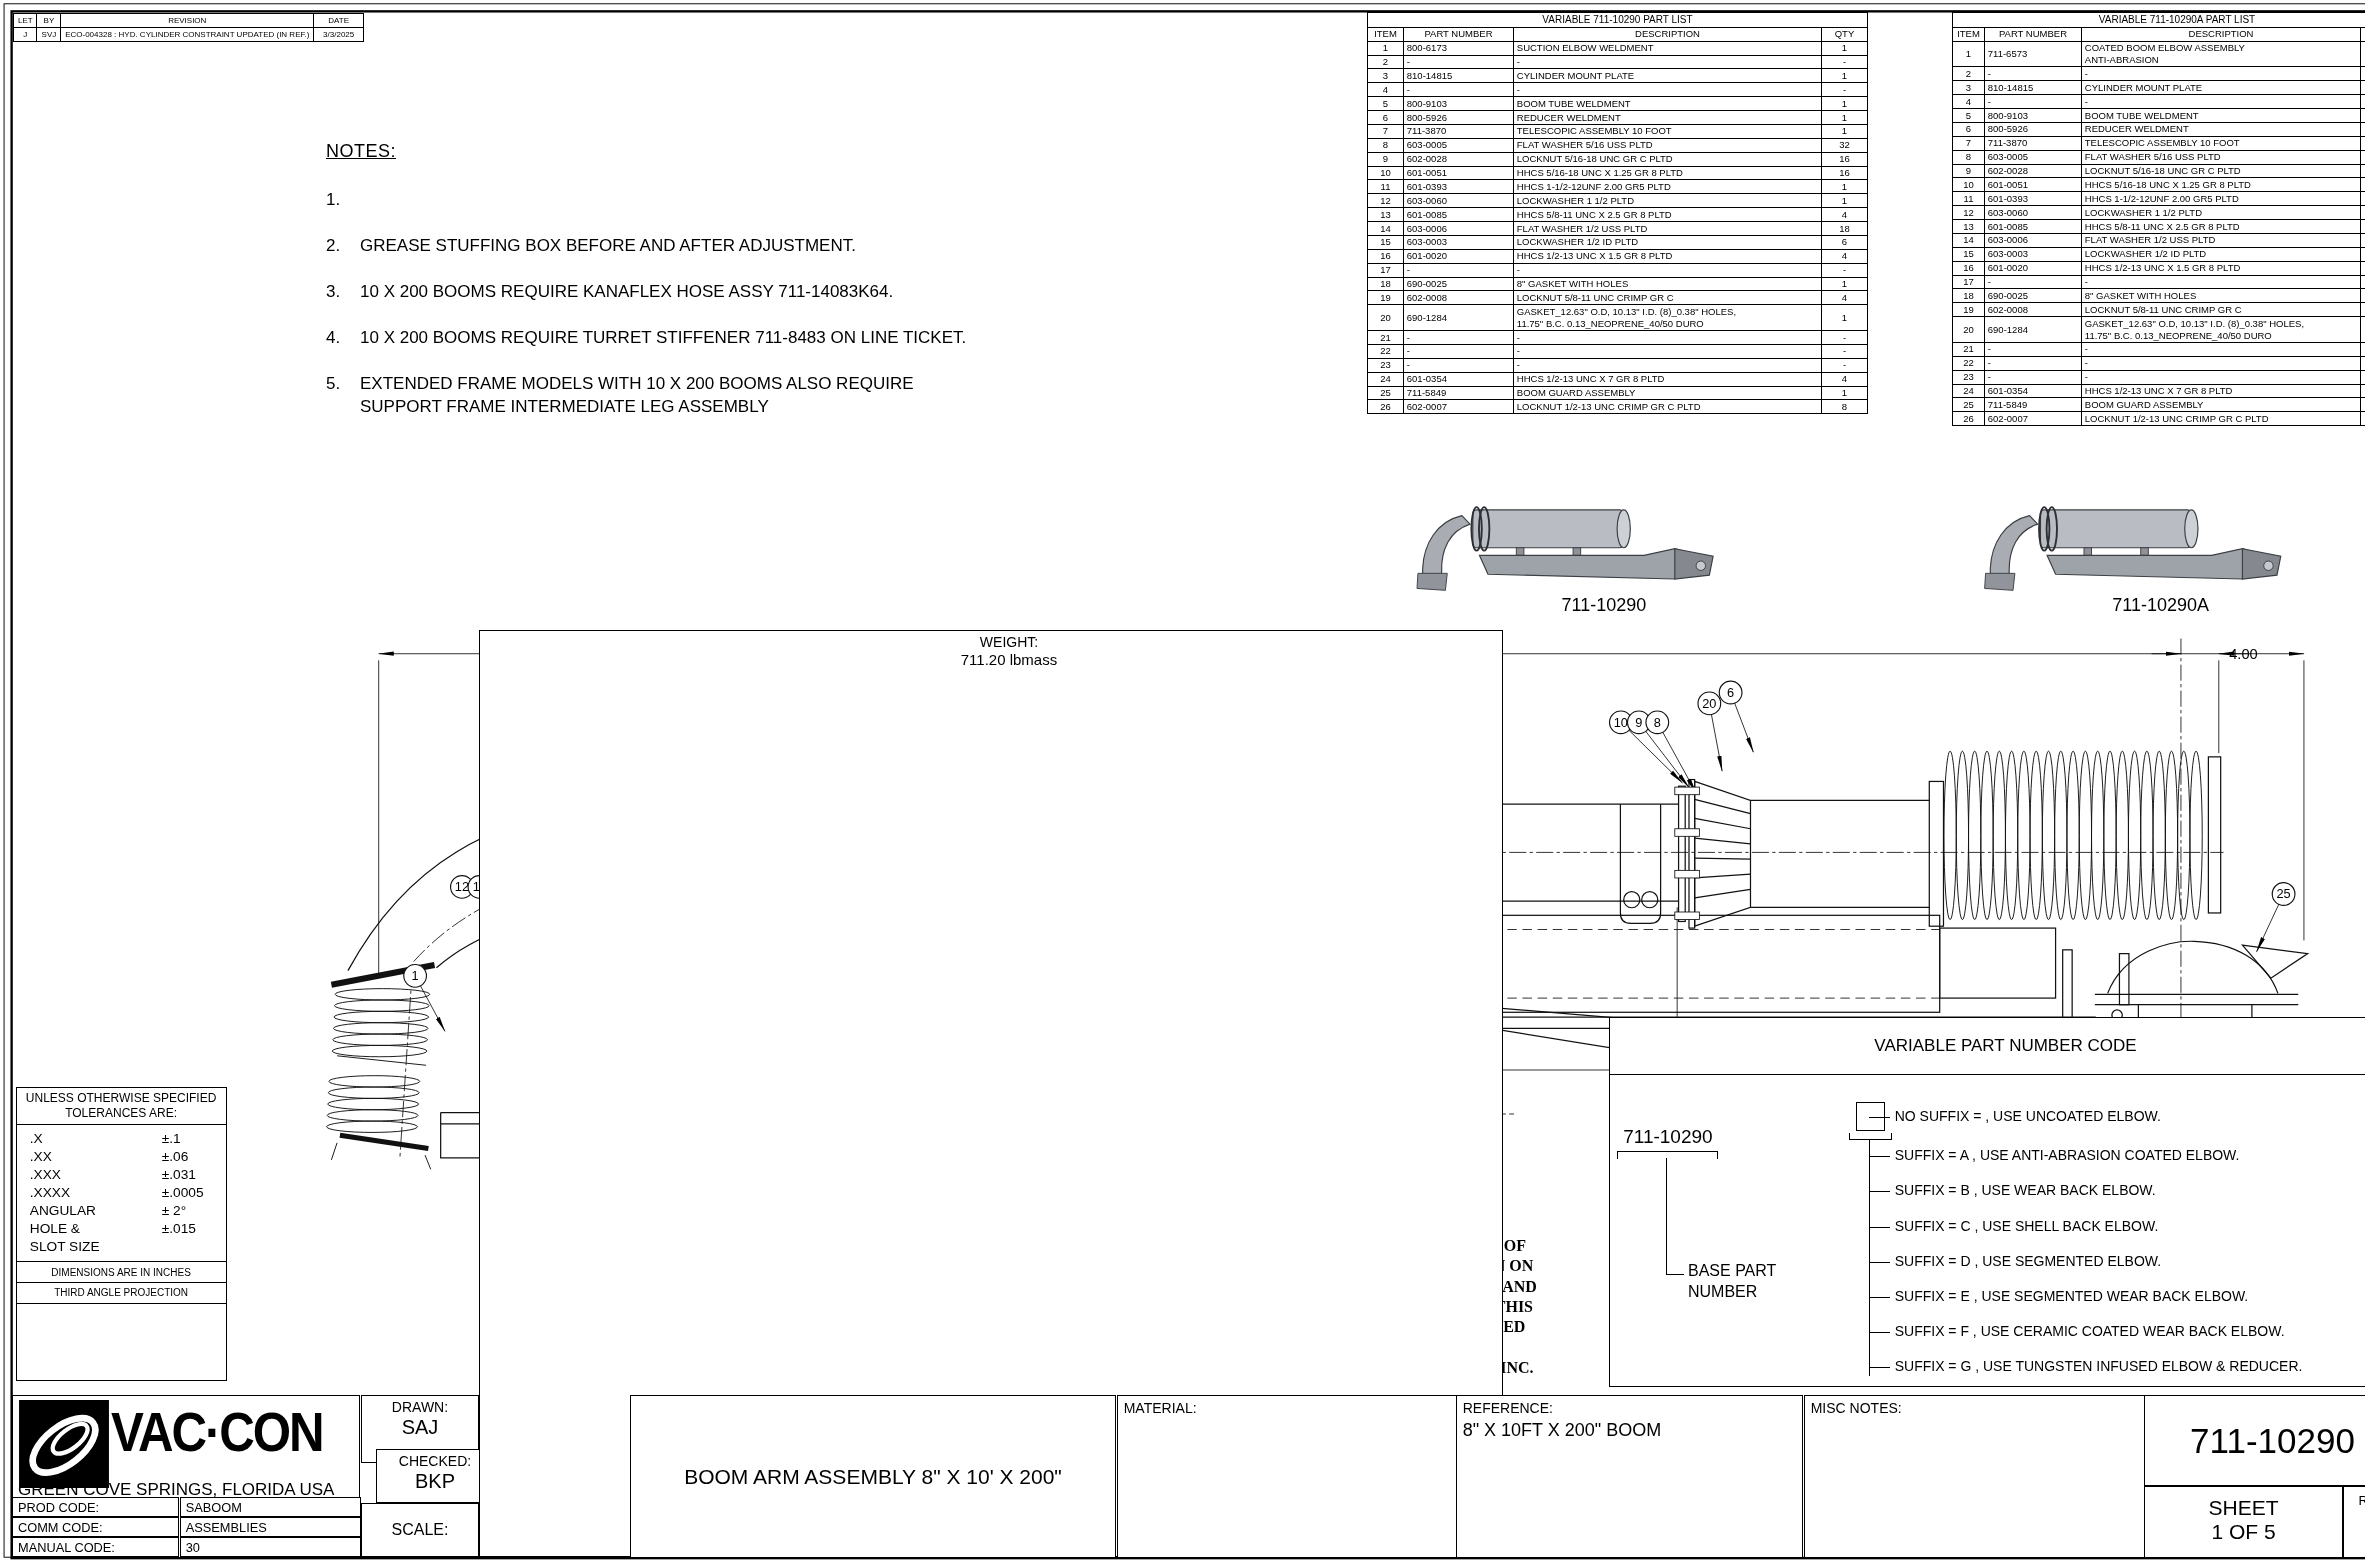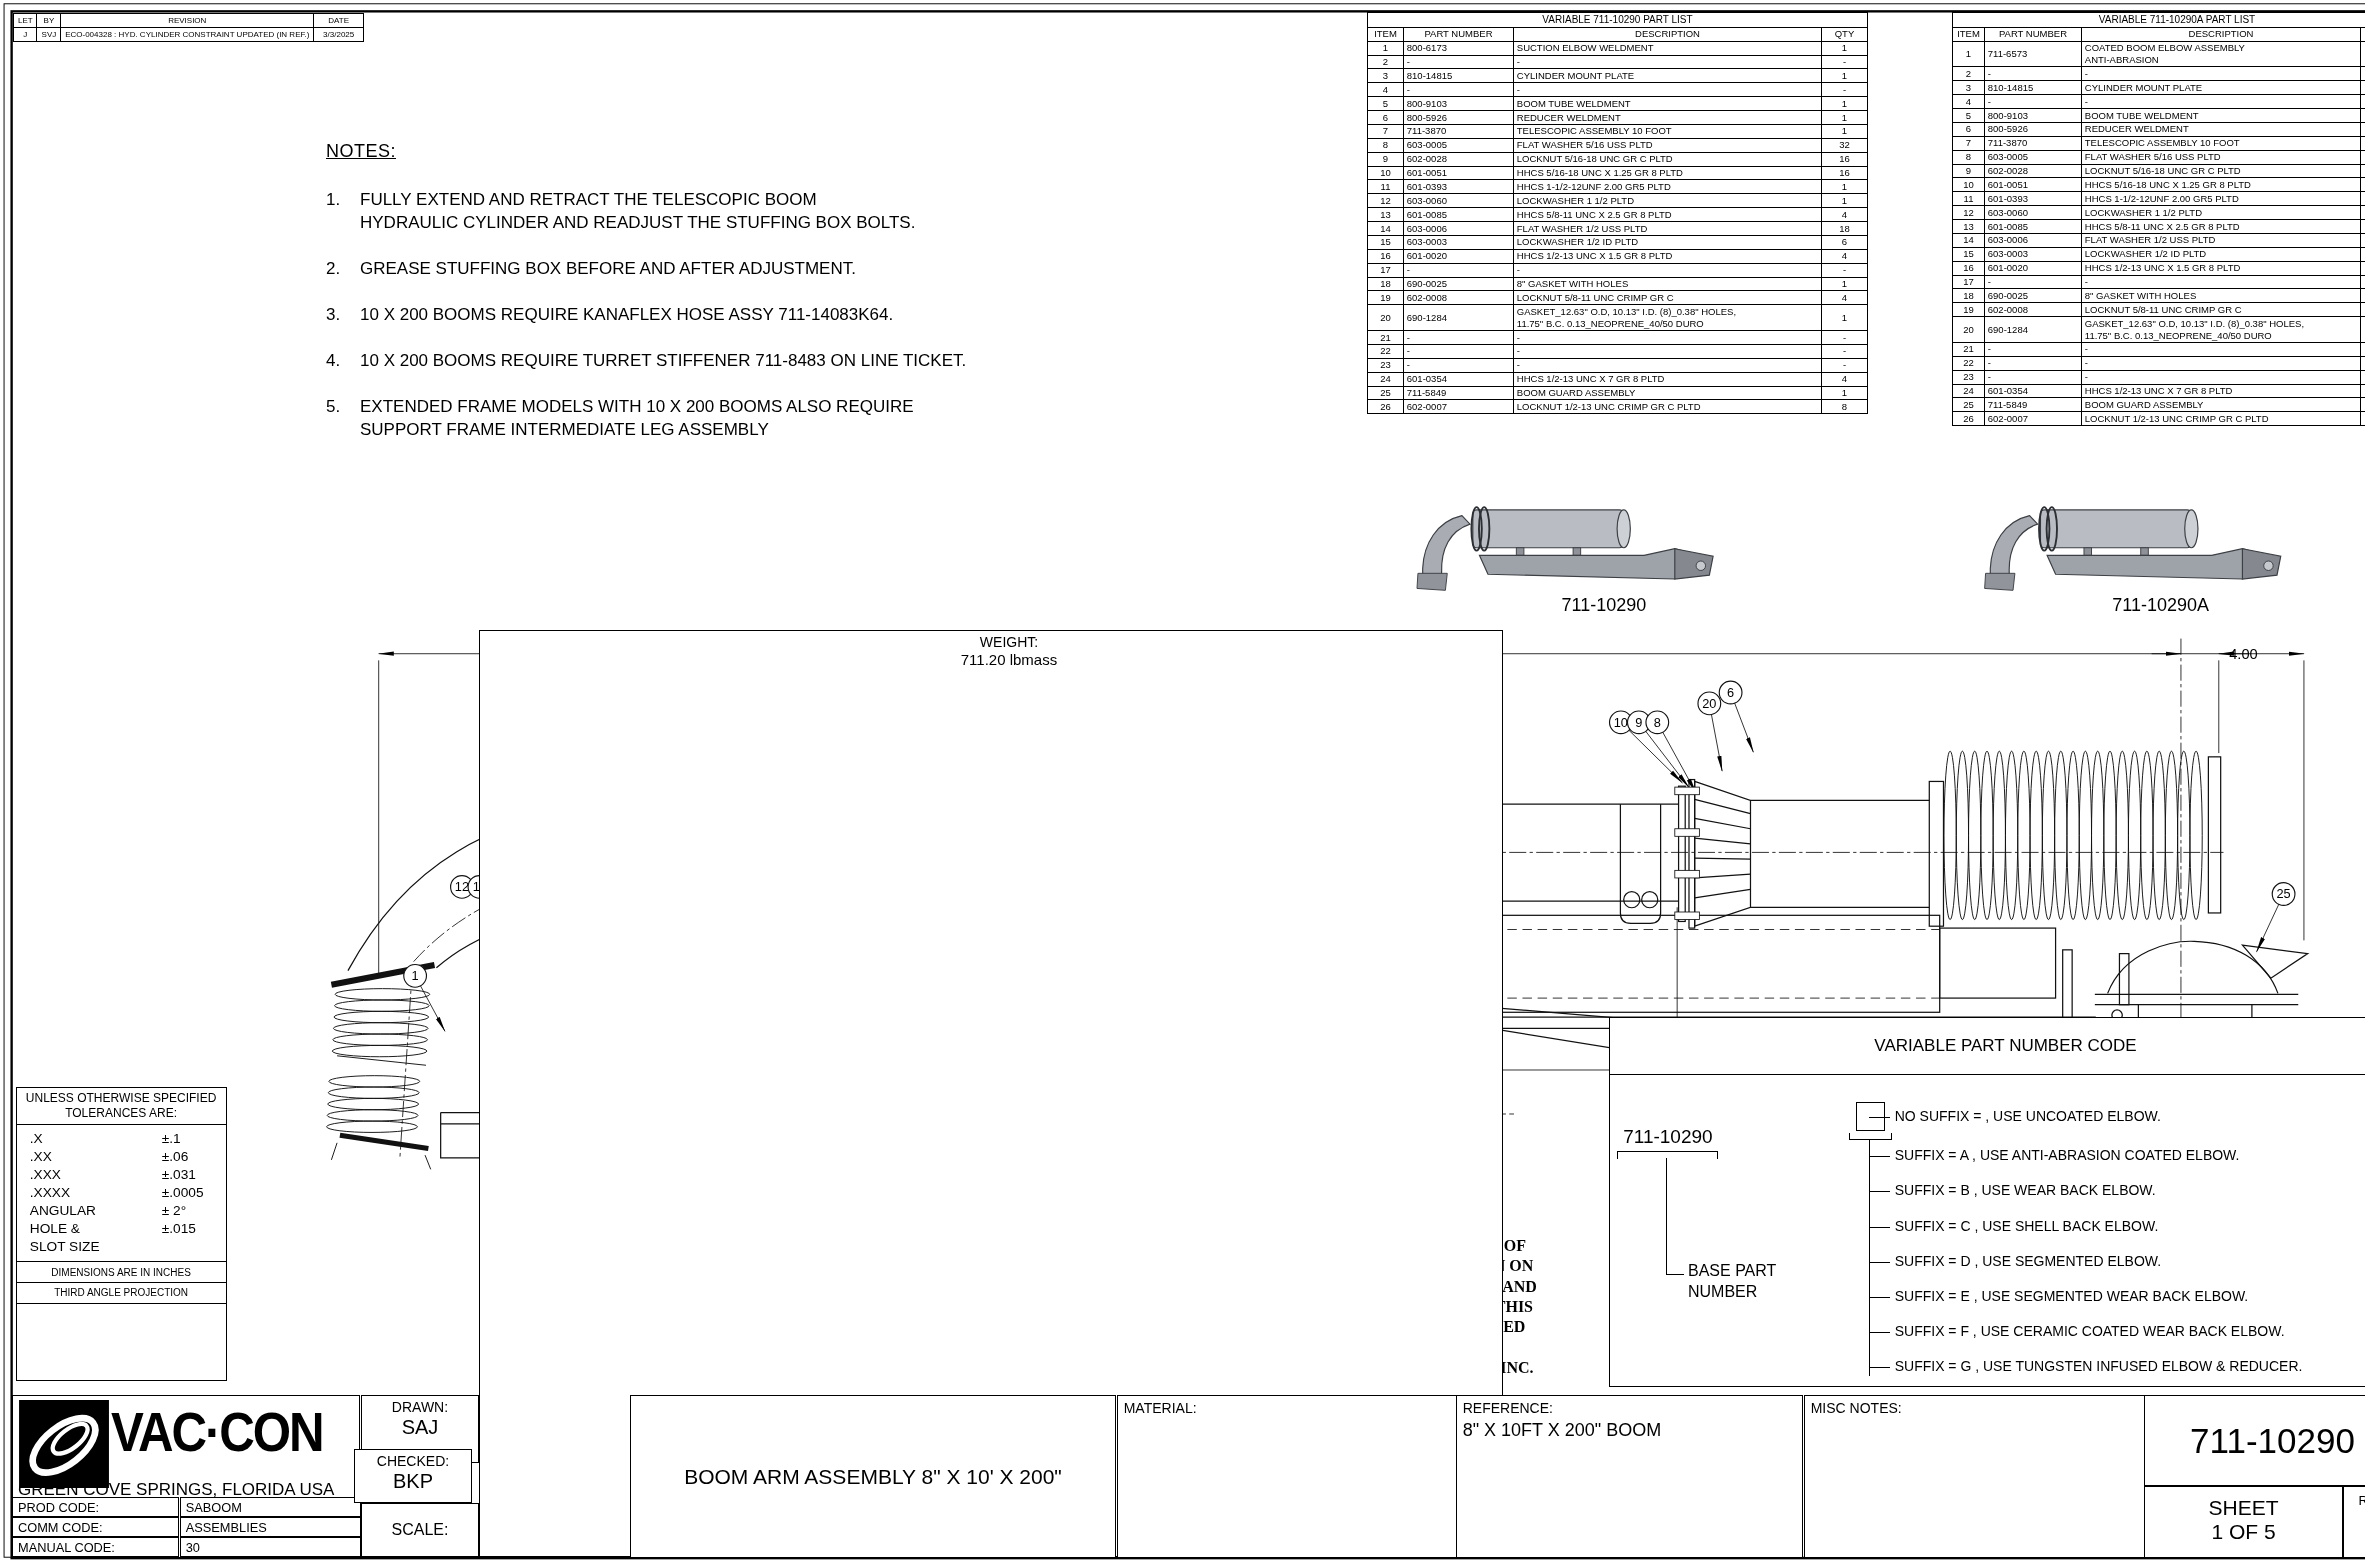--- a/index.html
+++ b/index.html
@@ -451,22 +451,20 @@
         <td>3/3/2025</td>
       </tr>
     </tbody>
 </table>
 
 <div id="notes" class="abs" style="left:326px;top:140px;width:738px">
   <div class="ntitle">NOTES:</div>
   <div id="notelist">
       <div class="note-item">
         <span class="nn">1.</span>
-        <span class="nb">FULLY EXTEND AND RETRACT THE TELESCOPIC BOOM
-HYDRAULIC CYLINDER AND READJUST THE STUFFING BOX BOLTS.</span>
       </div>
       <div class="note-item">
         <span class="nn">2.</span>
         <span class="nb">GREASE STUFFING BOX BEFORE AND AFTER ADJUSTMENT.</span>
       </div>
       <div class="note-item">
         <span class="nn">3.</span>
         <span class="nb">10 X 200 BOOMS REQUIRE KANAFLEX HOSE ASSY 711-14083K64.</span>
       </div>
       <div class="note-item">
@@ -1035,21 +1033,21 @@
     <div class="cell tb" style="left: 12.3px; top: 1537px; width: 167px; height: 20px; font-size: 12.8px; padding: 1.9px 4.7px;">MANUAL CODE:</div>
     <div class="cell tb" style="left: 180px; top: 1537px; width: 181px; height: 20px; font-size: 12.8px; padding: 1.9px 4.7px;">30</div>
     <div class="cell tb" style="left: 361px; top: 1395px; width: 118px; height: 68px; text-align: center;">
       <div style="font-size: 14px; margin-top: 2.8px;">DRAWN:</div>
       <div style="font-size: 20px; margin-top: 0.9px;">SAJ</div>
     </div>
     <div class="cell tb" style="left: 479px; top: 1395px; width: 151px; height: 54px; text-align: center;">
       <div style="font-size: 14px; margin-top: 2.8px;">DATE:</div>
       <div style="font-size: 20px; margin-top: 0.9px;">3/2/2007</div>
     </div>
-    <div class="cell tb" style="left: 354px; top: 1449px; width: 118px; height: 54px; text-align: center;">
+    <div class="cell tb" style="left: 376px; top: 1449px; width: 118px; height: 54px; text-align: center;">
       <div style="font-size: 14px; margin-top: 2.8px;">CHECKED:</div>
       <div style="font-size: 20px; margin-top: 0.9px;">BKP</div>
     </div>
     <div class="cell tb" style="left: 479px; top: 1449px; width: 151px; height: 54px; text-align: center;">
       <div style="font-size: 14px; margin-top: 2.8px;">DATE:</div>
       <div style="font-size: 20px; margin-top: 0.9px;">3/20/2025</div>
     </div>
     <div class="cell tb" style="left: 361px; top: 1503px; width: 118px; height: 54px; display: flex; align-items: center; justify-content: center; font-size: 16px;">SCALE:</div>
     <div class="cell tb" style="left: 479px; top: 630px; width: 1024px; height: 927px; text-align: center; padding-left: 36px;">
       <div style="font-size: 14px; margin-top: 2.8px;">WEIGHT:</div>

